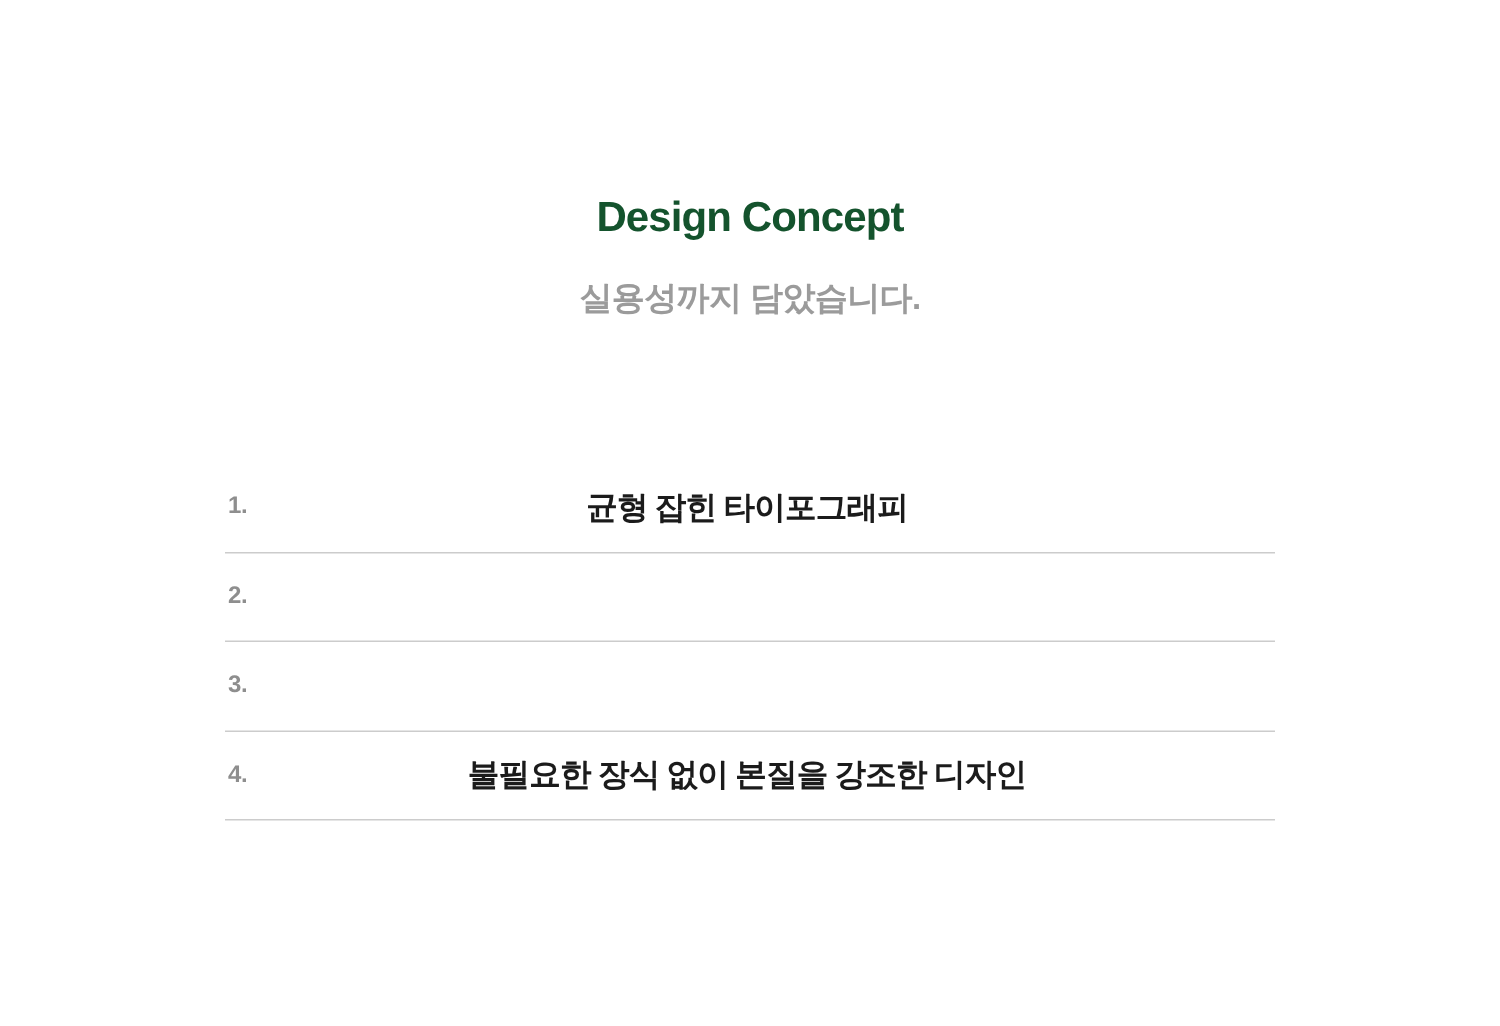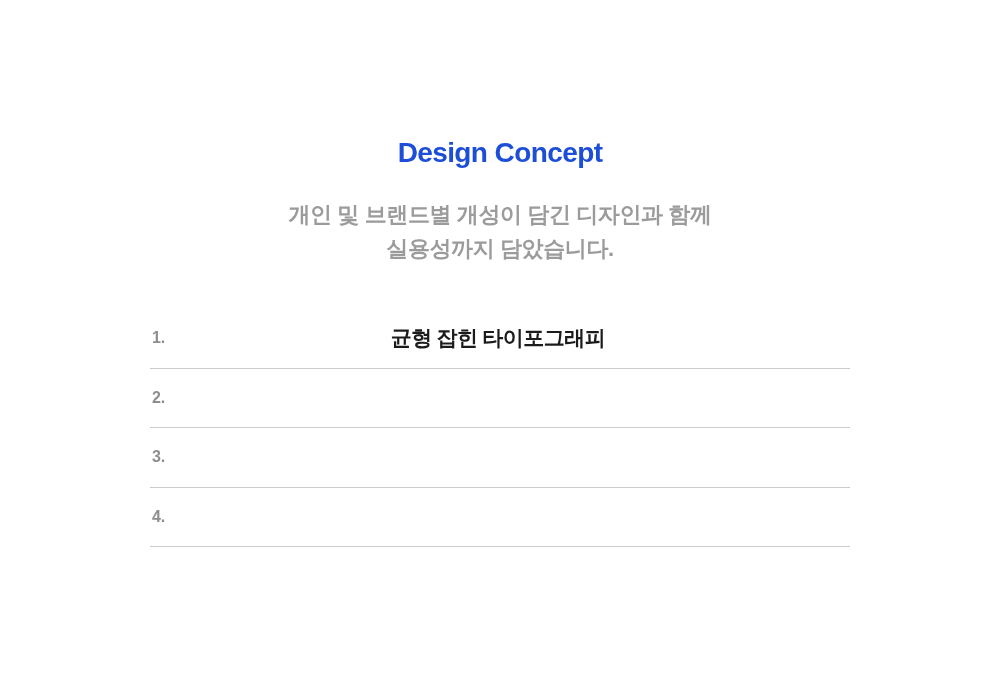--- a/index.html
+++ b/index.html
@@ -27,25 +27,25 @@
   
   .header {
     position: absolute;
     left: 0;
     top: 128px;
     width: 1000px;
     text-align: center;
   }
 
   .page-title {
-    margin: 8px;
+    margin: 0;
     font-size: 28px;
     font-weight: 800;
     letter-spacing: -0.6px;
-    color: #1d4ed8;
+    color: #14532d;
     line-height: 1.2;
   }
 
   .subtitle {
     margin: 0;
     padding-top: 20px;
     font-size: 22px;
     font-weight: 700;
     line-height: 1.55;
     letter-spacing: -0.4px;
@@ -103,21 +103,20 @@
 </style>
 </head>
 <body>
 
 <div class="slide">
 
   <div class="header">
     <h1 class="page-title">Design Concept</h1>
 
     <p class="subtitle">
-      <span class="sub-line">개인 및 브랜드별 개성이 담긴 디자인과 함께</span>
       <span class="sub-line">실용성까지 담았습니다.</span>
     </p>
   </div>
 
   <ul class="concept-list">
 
     <li class="concept-row">
       <span class="row-index">1.</span>
       <span class="row-text">균형 잡힌 타이포그래피</span>
     </li>
@@ -125,17 +124,18 @@
     <li class="concept-row">
       <span class="row-index">2.</span>
     </li>
 
     <li class="concept-row">
       <span class="row-index">3.</span>
     </li>
 
     <li class="concept-row">
       <span class="row-index">4.</span>
+      <span class="row-text">불필요한 장식 없이 본질을 강조한 디자인</span>
     </li>
 
   </ul>
 
 </div>
 
 </body></html>

